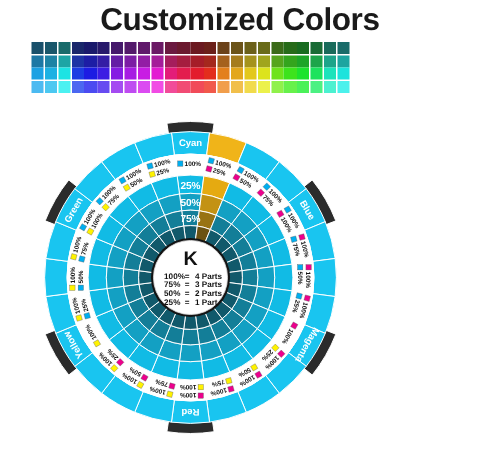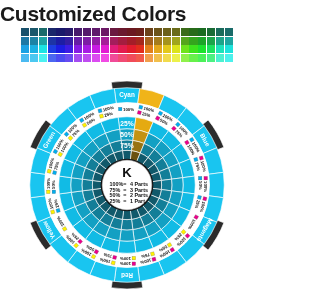--- a/index.html
+++ b/index.html
@@ -3,21 +3,21 @@
 <meta charset="utf-8">
 <style>
   html,body{margin:0;padding:0;}
   body{
     width:253px;height:300px;
     background:#ffffff;
     font-family:"Liberation Sans",sans-serif;
     overflow:hidden;position:relative;
   }
   #page-title{
-    text-align:left;
+    text-align:right;
     font-size:21px;
     font-weight:bold;
     color:#1a1a1a;
     letter-spacing:-0.3px;
     margin:2px 0 0 0;
     line-height:24px;
     white-space:nowrap;
   }
   #swatch-grid{
     position:absolute;

